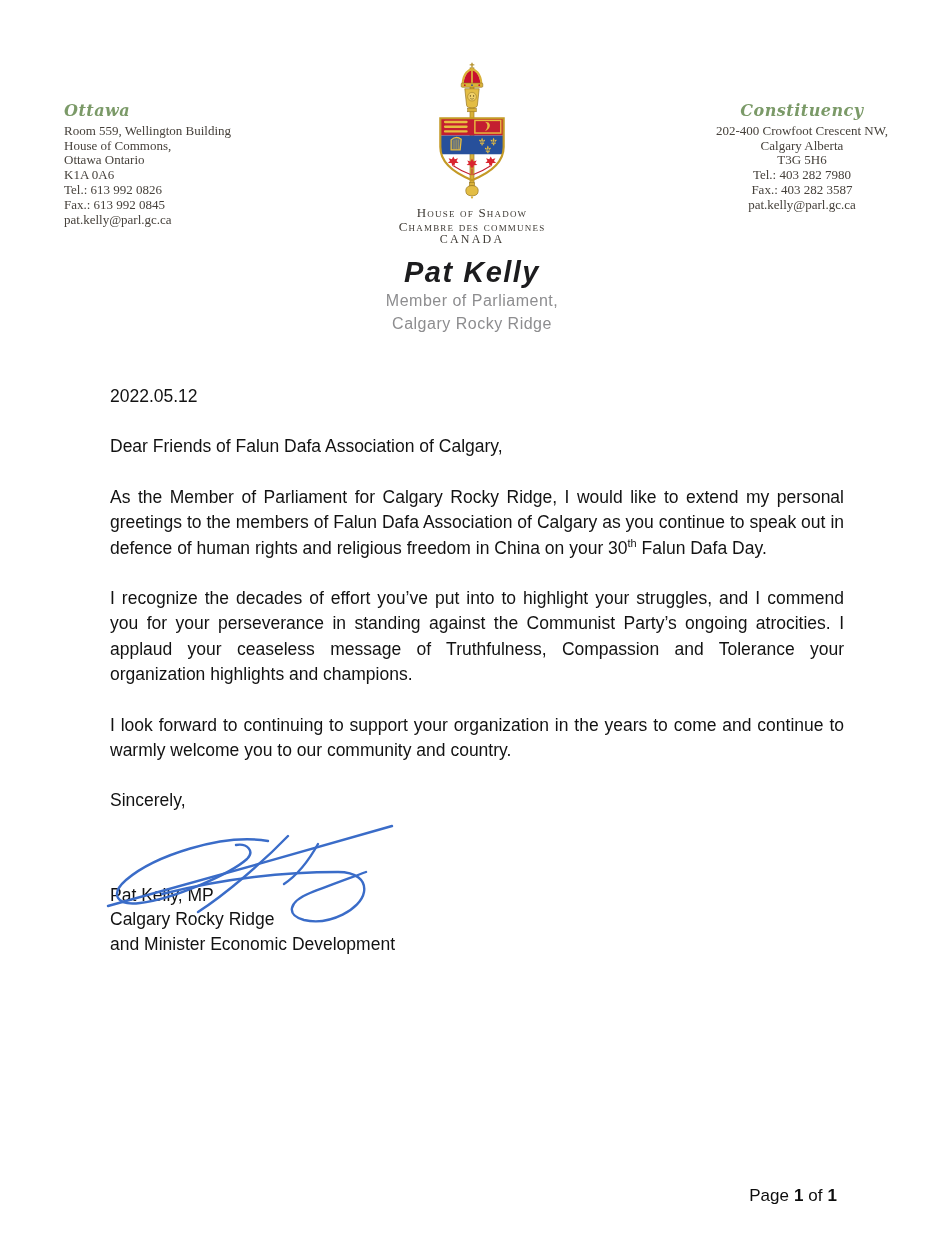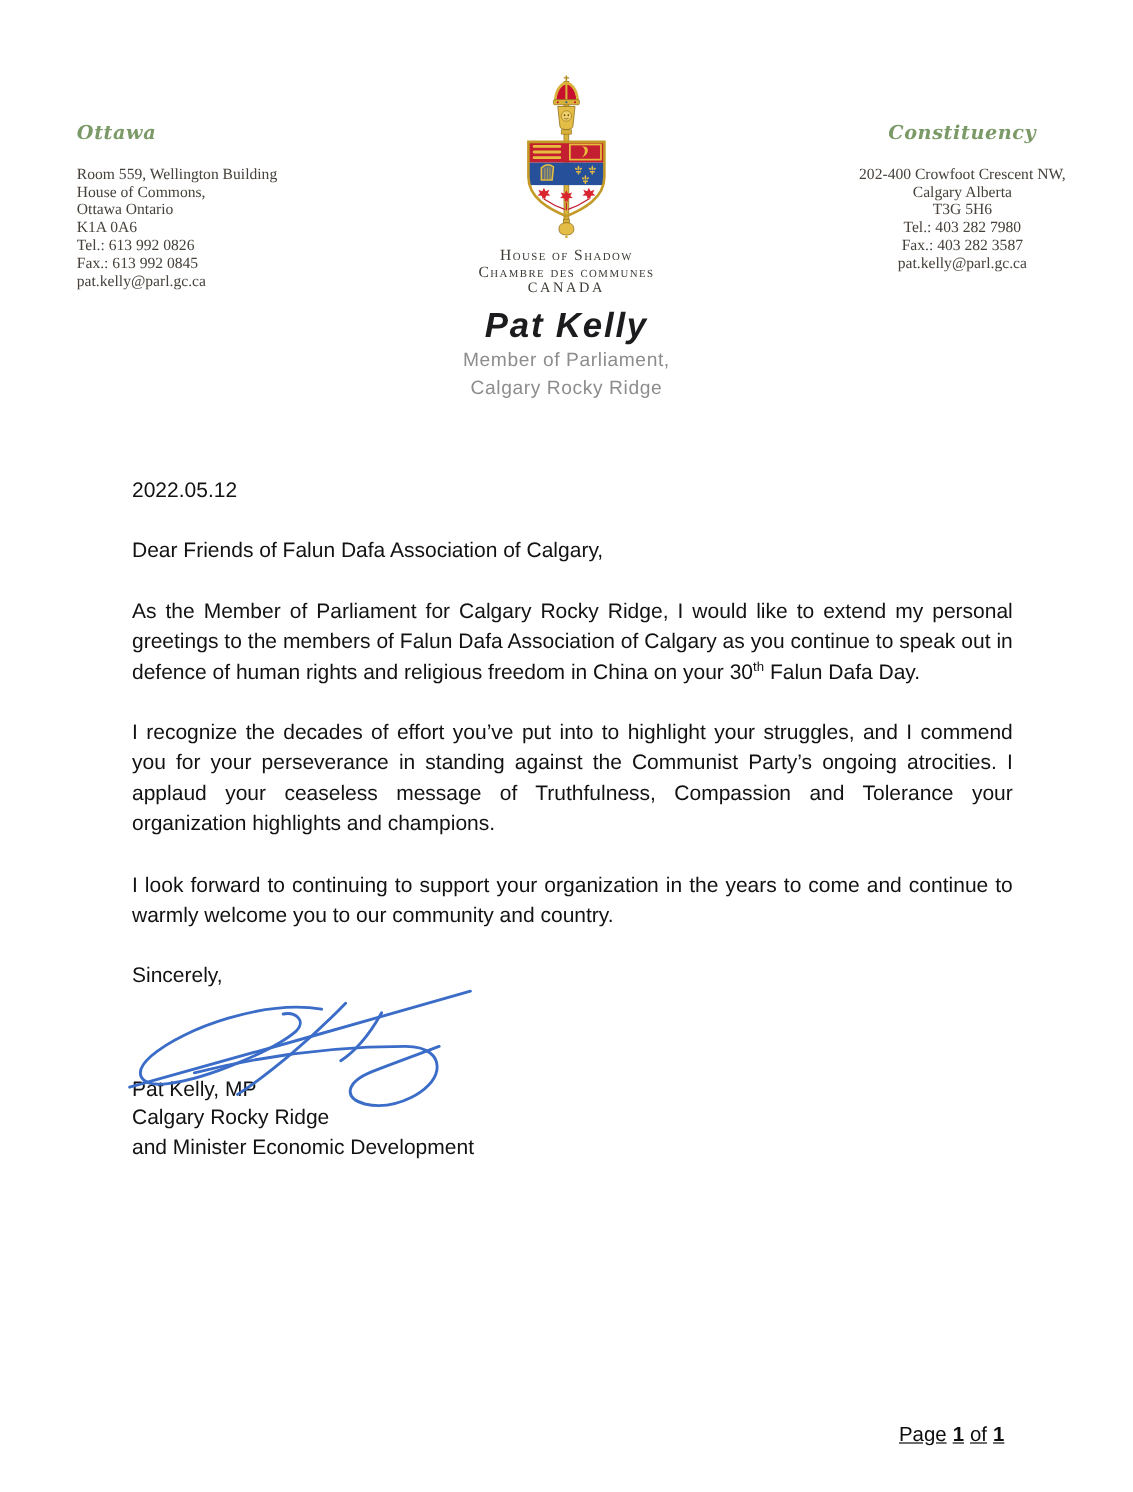--- a/index.html
+++ b/index.html
@@ -25,21 +25,21 @@
   }
   .hdr-left  { left: 64px;  text-align: left; }
   .hdr-right { right: 56px; text-align: center; }
   .script-title {
     font-family: "DejaVu Serif", serif;
     font-style: italic;
     font-weight: bold;
     font-size: 16px;
     letter-spacing: 0.5px;
     color: #7b9a68;
-    margin-bottom: 19px;
+    margin-bottom: 5px;
   }
 
   .crest-col {
     position: absolute;
     top: 62px;
     left: 50%;
     transform: translateX(-50%);
     text-align: center;
     width: 420px;
   }
@@ -78,40 +78,39 @@
   
   .body-col {
     position: absolute;
     left: 110px;
     top: 384px;
     width: 734px;
     font-size: 17.5px;
     line-height: 25.4px;
     color: #121212;
   }
-  .body-col .blk { margin: 12px 0 25px 0; }
+  .body-col .blk { margin: 0 0 25px 0; }
   .body-col p.just { text-align: justify; }
   sup.ord { font-size: 11px; vertical-align: super; line-height: 0; }
   .sig-space { height: 69px; }
   .sig-line { line-height: 24.6px; }
 
   .signature-svg {
     position: absolute;
     left: 98px;
     top: 814px;
   }
 
   
   .footer {
     position: absolute;
     top: 1186px;
     right: 107px;
     font-size: 17px;
     color: #0d0d0d;
-    text-decoration: underline;
   }
   .footer span { margin-right: 5px; }
   .footer b { margin-right: 5px; font-weight: bold; }
   .footer b:last-child { margin-right: 0; }
 </style>
 </head>
 <body>
 
 <div class="page">
 

